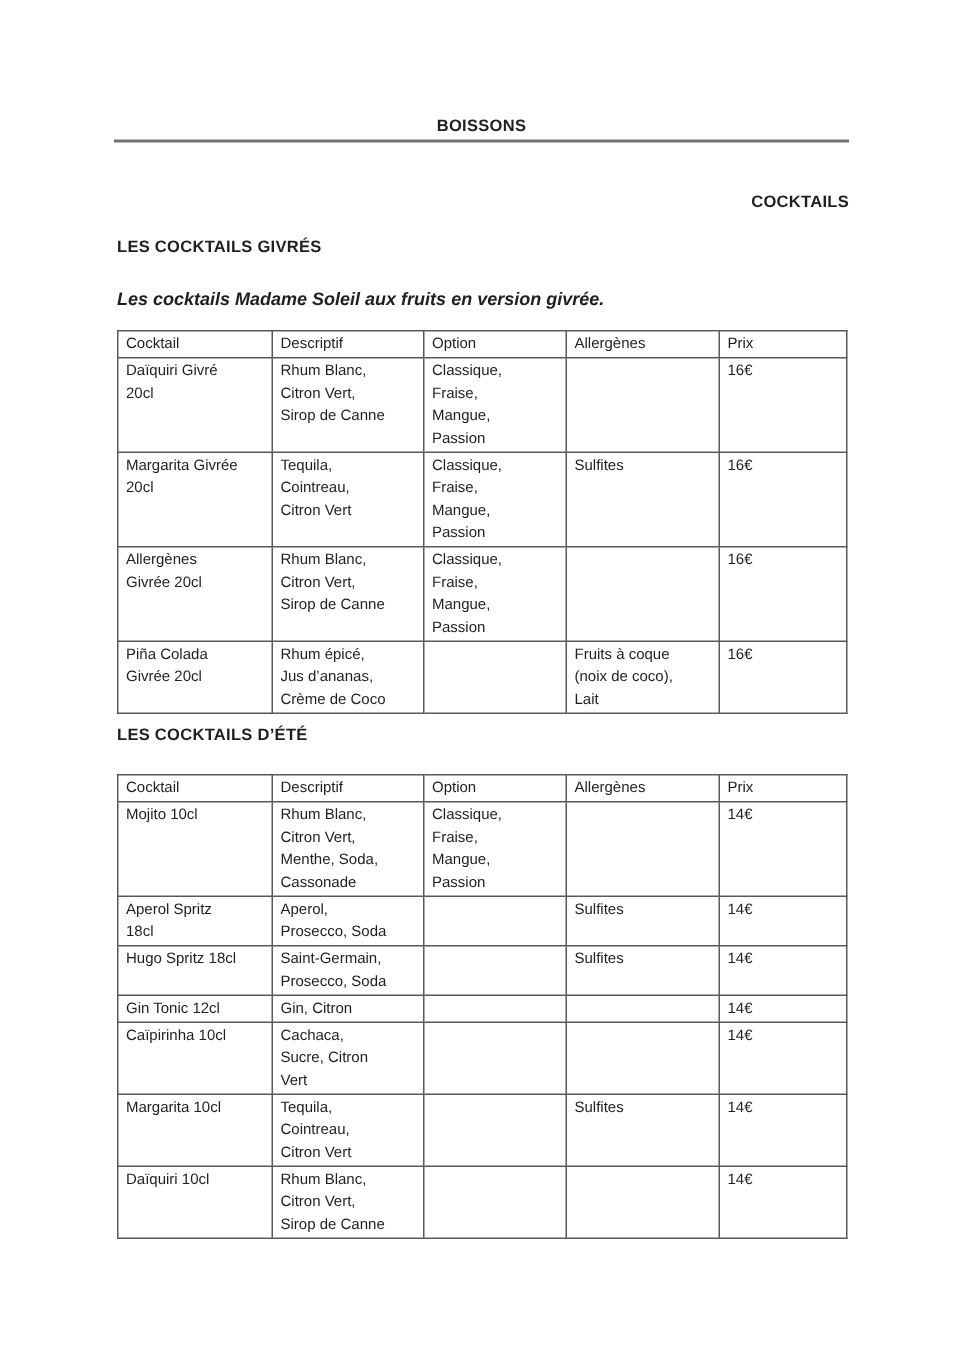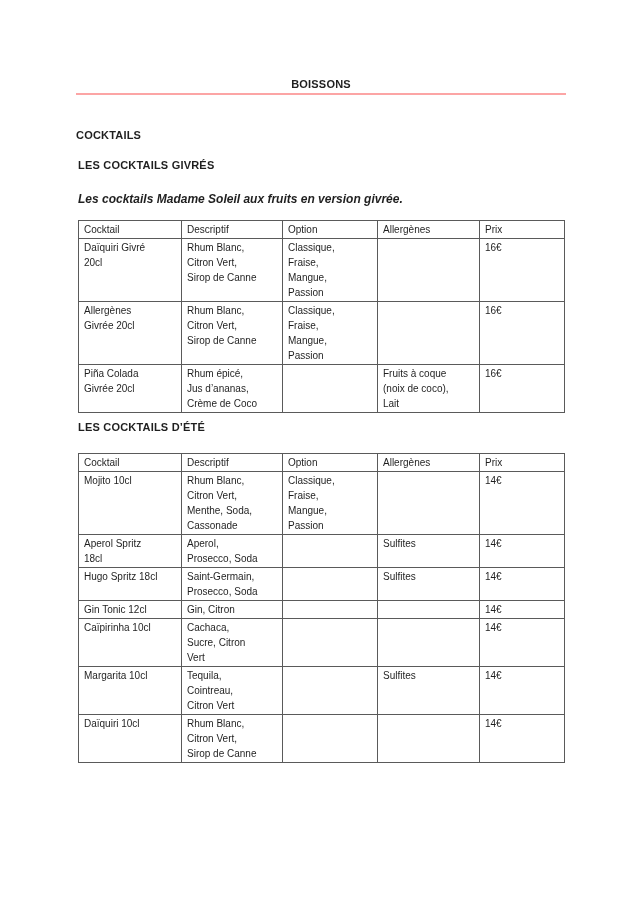--- a/index.html
+++ b/index.html
@@ -16,29 +16,29 @@
     width: 490px;
     padding-top: 77px;
   }
   .page-title {
     margin: 0;
     font-size: 11px;
     font-weight: bold;
     line-height: 15px;
     text-align: center;
     letter-spacing: 0.2px;
-    border-bottom: 2px solid #fca5a5;
+    border-bottom: 2px solid #737373;
     padding-bottom: 1px;
   }
   .section-title {
     margin: 33px 0 0 0;
     font-size: 11px;
     font-weight: bold;
     line-height: 14px;
-    text-align: left;
+    text-align: right;
     letter-spacing: 0.2px;
   }
   .group-heading {
     margin: 16px 0 0 2px;
     font-size: 11px;
     font-weight: bold;
     line-height: 14px;
     letter-spacing: 0.2px;
   }
   .group-heading.second {
@@ -110,20 +110,33 @@
 Citron Vert,
 Sirop de Canne</td>
           <td>Classique,
 Fraise,
 Mangue,
 Passion</td>
           <td></td>
           <td>16€</td>
         </tr>
         <tr>
+          <td>Margarita Givrée
+20cl</td>
+          <td>Tequila,
+Cointreau,
+Citron Vert</td>
+          <td>Classique,
+Fraise,
+Mangue,
+Passion</td>
+          <td>Sulfites</td>
+          <td>16€</td>
+        </tr>
+        <tr>
           <td>Allergènes
 Givrée 20cl</td>
           <td>Rhum Blanc,
 Citron Vert,
 Sirop de Canne</td>
           <td>Classique,
 Fraise,
 Mangue,
 Passion</td>
           <td></td>

